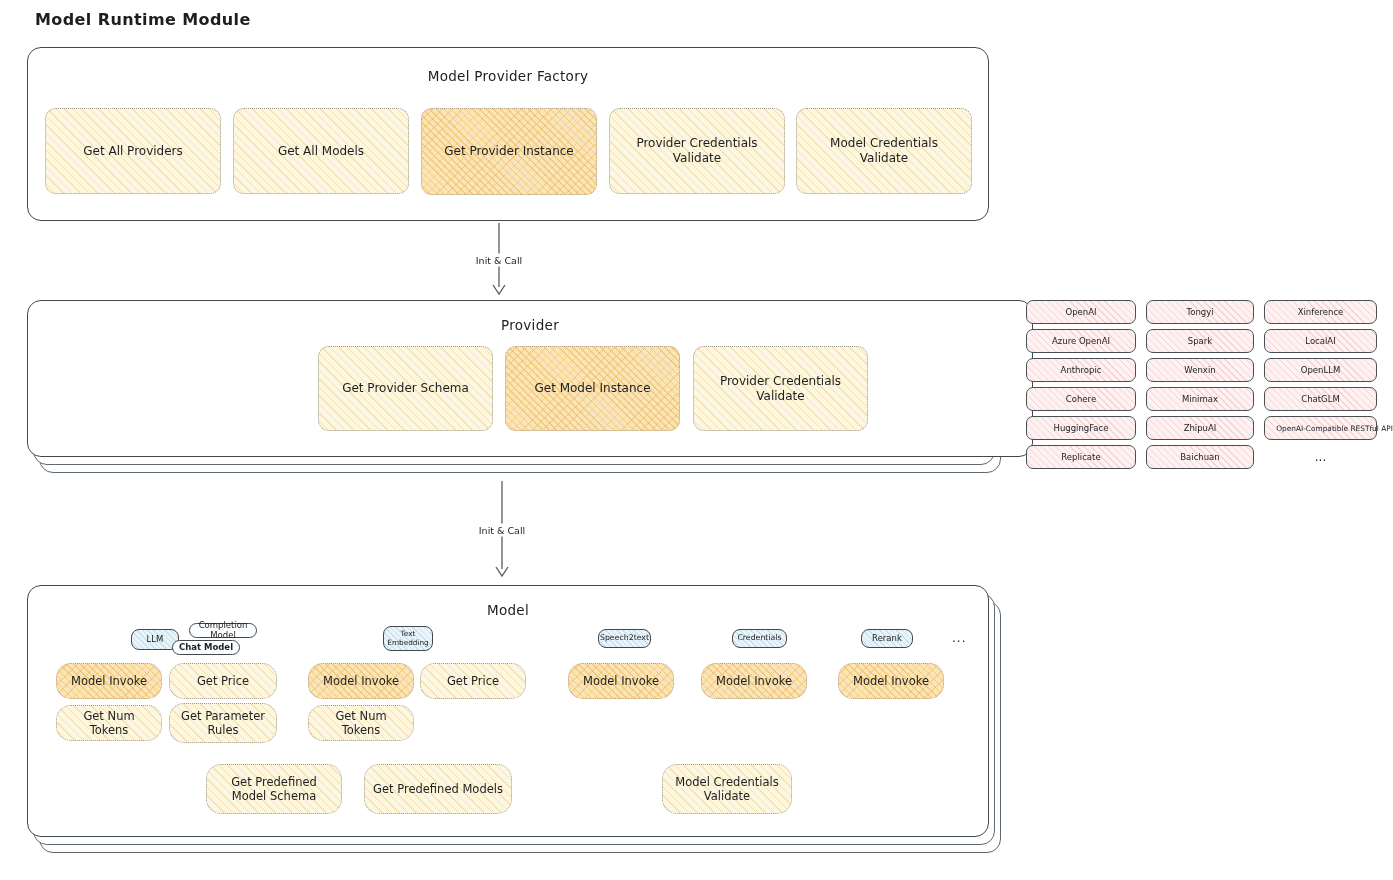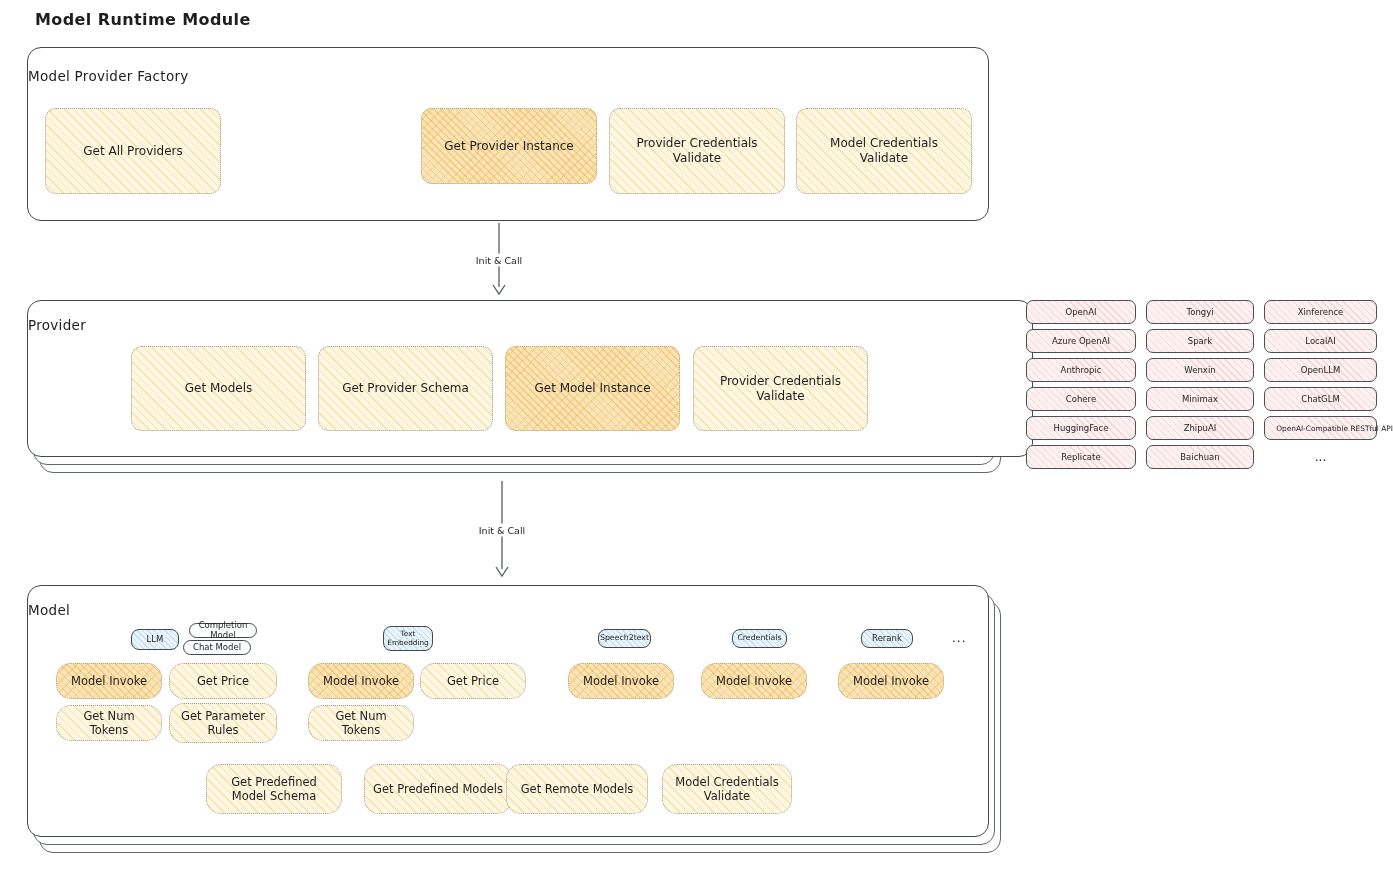--- a/index.html
+++ b/index.html
@@ -5,21 +5,21 @@
   html,body{margin:0;padding:0;background:#ffffff;}
   .canvas{position:relative;width:1393px;height:880px;background:#ffffff;overflow:hidden;
           font-family:"DejaVu Sans",sans-serif;color:#1e1e1e;}
 
   
   .page-title{position:absolute;left:35px;top:10px;font-size:16px;font-weight:600;letter-spacing:.4px;}
 
   
   .sheet{position:absolute;background:#ffffff;border:1.2px solid #62686f;border-radius:14px;}
   .box-big{position:absolute;background:#ffffff;border:1.3px solid #43484e;border-radius:14px;}
-  .section-title{position:absolute;left:0;right:0;font-size:13.5px;letter-spacing:.3px;}
+  .section-title{position:absolute;left:0;right:0;text-align:center;font-size:13.5px;letter-spacing:.3px;}
 
   
   .op{position:absolute;display:flex;align-items:center;justify-content:center;text-align:center;
       border:1.5px dotted #a29b8b;border-radius:11px;font-size:12px;line-height:1.25;padding:2px 10px;box-sizing:border-box;
       background-color:#fdf7e2;
       background-image:repeating-linear-gradient(45deg,rgba(236,205,122,.5) 0 1px,transparent 1px 6px);}
   .op.hl{background-color:#fae5ba;
       background-image:repeating-linear-gradient(45deg,rgba(240,183,82,.6) 0 1.2px,transparent 1.2px 5px),
                        repeating-linear-gradient(135deg,rgba(240,183,82,.4) 0 1px,transparent 1px 7px);
       border-color:#b5a183;}
@@ -53,38 +53,38 @@
 </head>
 <body>
 
 <div class="canvas">
 
   <div class="page-title">Model Runtime Module</div>
 
   <div class="box-big" style="left:27px;top:47px;width:960px;height:172px;">
     <div class="section-title" style="top:20px;">Model Provider Factory</div>
     <div class="op" style="left:17px;top:60px;width:176px;height:86px;">Get All Providers</div>
-    <div class="op hl" style="left:393px;top:60px;width:176px;height:76px;">Get Provider Instance</div>
+    <div class="op" style="left:205px;top:60px;width:176px;height:86px;">Get All Models</div>
+    <div class="op hl" style="left:393px;top:60px;width:176px;height:87px;">Get Provider Instance</div>
     <div class="op" style="left:581px;top:60px;width:176px;height:86px;">Provider Credentials Validate</div>
     <div class="op" style="left:768px;top:60px;width:176px;height:86px;">Model Credentials Validate</div>
   </div>
 
   <div class="arrow" style="left:489px;top:223px;width:20px;height:73px;">
     <svg width="20" height="73" viewBox="0 0 20 73">
       <line x1="10" y1="0" x2="10" y2="64" stroke="#565b61" stroke-width="1.3"></line>
       <polyline points="4,62 10,71 16,62" fill="none" stroke="#565b61" stroke-width="1.3"></polyline>
     </svg>
     <div class="arrow-label">Init &amp; Call</div>
   </div>
 
   <div class="sheet" style="left:39px;top:316px;width:960px;height:155px;"></div>
   <div class="sheet" style="left:33px;top:308px;width:960px;height:155px;"></div>
   <div class="box-big" style="left:27px;top:300px;width:960px;height:155px;padding-left:44px;">
     <div class="section-title" style="top:16px;">Provider</div>
-    <div class="op" style="left:103px;top:45px;width:175px;height:85px;">Get Models</div>
     <div class="op" style="left:290px;top:45px;width:175px;height:85px;">Get Provider Schema</div>
     <div class="op hl" style="left:477px;top:45px;width:175px;height:85px;">Get Model Instance</div>
     <div class="op" style="left:665px;top:45px;width:175px;height:85px;">Provider Credentials Validate</div>
   </div>
 
   <div class="vendors">
     <div class="chip">OpenAI</div>
     <div class="chip">Tongyi</div>
     <div class="chip">Xinference</div>
     <div class="chip">Azure OpenAI</div>
@@ -112,38 +112,37 @@
     <div class="arrow-label">Init &amp; Call</div>
   </div>
 
   <div class="sheet" style="left:39px;top:601px;width:960px;height:250px;"></div>
   <div class="sheet" style="left:33px;top:593px;width:960px;height:250px;"></div>
   <div class="box-big" style="left:27px;top:585px;width:960px;height:250px;">
     <div class="section-title" style="top:16px;">Model</div>
 
     <div class="tag" style="left:103px;top:43px;width:48px;height:21px;">LLM</div>
     <div class="tag white" style="left:161px;top:37px;width:68px;height:15px;">Completion Model</div>
-    <div class="tag white" style="left:155px;top:54px;width:68px;height:15px;">Chat Model</div>
+    <div class="tag white" style="left:144px;top:54px;width:68px;height:15px;font-weight:bold;">Chat Model</div>
     <div class="tag two-line" style="left:355px;top:40px;width:50px;height:25px;padding:0 3px;">Text Embedding</div>
     <div class="tag" style="left:570px;top:43px;width:53px;height:19px;font-size:7.8px;">Speech2text</div>
     <div class="tag" style="left:704px;top:43px;width:55px;height:19px;font-size:7.8px;">Credentials</div>
     <div class="tag" style="left:833px;top:43px;width:52px;height:19px;">Rerank</div>
     <div class="dots" style="left:924px;top:45px;">...</div>
 
     <div class="op hl small" style="left:28px;top:77px;width:106px;height:36px;">Model Invoke</div>
     <div class="op small" style="left:141px;top:77px;width:108px;height:36px;">Get Price</div>
     <div class="op hl small" style="left:280px;top:77px;width:106px;height:36px;">Model Invoke</div>
     <div class="op small" style="left:392px;top:77px;width:106px;height:36px;">Get Price</div>
     <div class="op hl small" style="left:540px;top:77px;width:106px;height:36px;">Model Invoke</div>
     <div class="op hl small" style="left:673px;top:77px;width:106px;height:36px;">Model Invoke</div>
     <div class="op hl small" style="left:810px;top:77px;width:106px;height:36px;">Model Invoke</div>
 
     <div class="op small" style="left:28px;top:119px;width:106px;height:36px;">Get Num Tokens</div>
     <div class="op small" style="left:141px;top:117px;width:108px;height:40px;">Get Parameter Rules</div>
     <div class="op small" style="left:280px;top:119px;width:106px;height:36px;">Get Num Tokens</div>
 
     <div class="op small" style="left:178px;top:178px;width:136px;height:50px;">Get Predefined Model Schema</div>
     <div class="op small" style="left:336px;top:178px;width:148px;height:50px;">Get Predefined Models</div>
-    <div class="op small" style="left:478px;top:178px;width:142px;height:50px;">Get Remote Models</div>
     <div class="op small" style="left:634px;top:178px;width:130px;height:50px;">Model Credentials Validate</div>
   </div>
 
 </div>
 
 </body></html>

